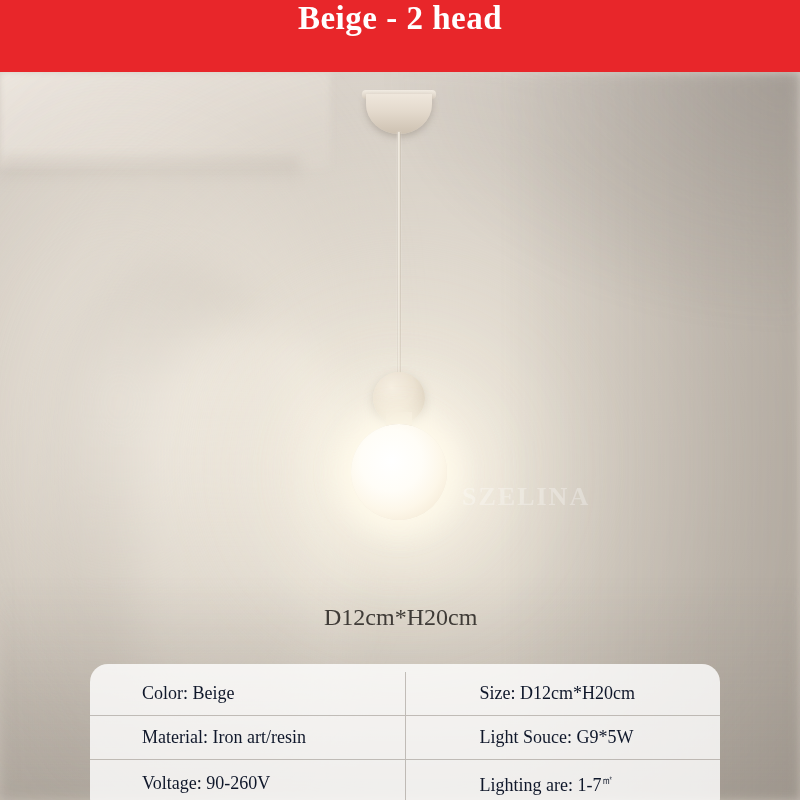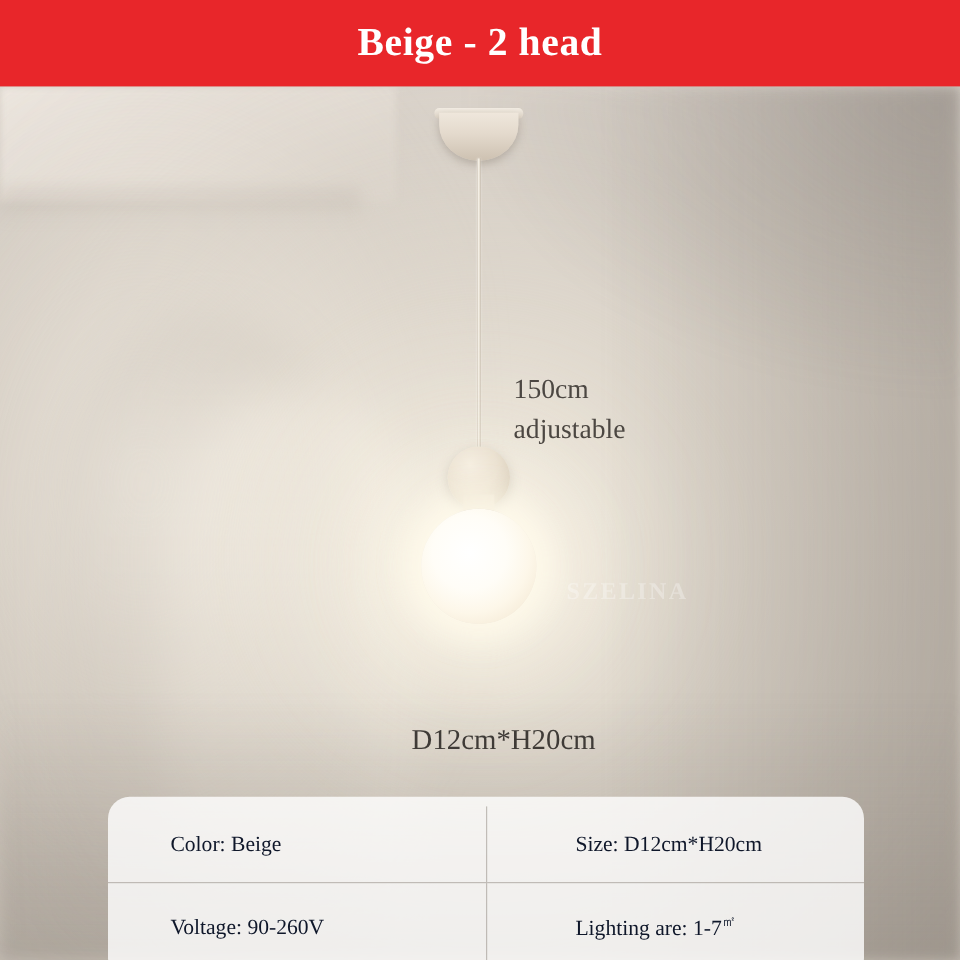--- a/index.html
+++ b/index.html
@@ -24,21 +24,21 @@
 
   
   .banner {
     position: absolute;
     left: 0;
     top: 0;
     width: 800px;
     height: 72px;
     background: #e8262a;
     display: flex;
-    align-items: center;
+    align-items: flex-start;
     justify-content: center;
     z-index: 40;
   }
   .banner-title {
     color: #ffffff;
     font-size: 33px;
     font-weight: bold;
     letter-spacing: 0.5px;
     font-family: "Liberation Serif", serif;
   }
@@ -233,24 +233,24 @@
       #eadfc9 100%);
     box-shadow:
       0 0 26px 14px rgba(255,250,235,0.85),
       0 0 70px 34px rgba(255,248,230,0.45),
       0 0 130px 60px rgba(255,246,225,0.22);
   }
 
   
   .watermark {
     position: absolute;
-    left: 472px;
+    left: 462px;
     top: 410px;
     font-family: Liberation Serif, serif;
-    font-size: 20px;
+    font-size: 26px;
     letter-spacing: 2px;
     color: rgba(255,255,255,0.30);
     font-weight: bold;
     user-select: none;
   }
 
   
   .annot-drop {
     position: absolute;
     left: 428px;
@@ -260,21 +260,20 @@
     color: #4c4742;
     font-family: "Liberation Serif", serif;
   }
   .annot-size {
     position: absolute;
     left: 324px;
     top: 532px;
     font-size: 24px;
     color: #3f3b37;
     font-family: "Liberation Serif", serif;
-    margin-left: 19px;
   }
 
   
   .spec-card {
     position: absolute;
     left: 90px;
     top: 592px;
     width: 630px;
     height: 152px;
     background: rgba(255,255,255,0.80);
@@ -327,32 +326,32 @@
 
     <div class="canopy-plate"></div>
     <div class="canopy"></div>
     <div class="cord"></div>
     <div class="knob"></div>
     <div class="knob-neck"></div>
     <div class="globe"></div>
 
     <div class="watermark">SZELINA</div>
 
-    <div class="annot-drop">
-      <div>150cm</div>
-      <div>adjustable</div>
-    </div>
     <div class="annot-size">D12cm*H20cm</div>
 
     <div class="spec-card">
       <table class="spec-table">
         <tbody>
             <tr>
           <td>Color: Beige</td>
           <td class="right-col">Size: D12cm*H20cm</td>
+        </tr>
+        <tr>
+          <td>Material: Iron art/resin</td>
+          <td class="right-col">Light Souce: G9*5W</td>
         </tr>
         <tr>
           <td>Voltage: 90-260V</td>
           <td class="right-col"><span>Lighting are: 1-7</span><span class="sup">㎡</span></td>
         </tr>
       </tbody>
         </table>
     </div>
   </div>
 </div>

